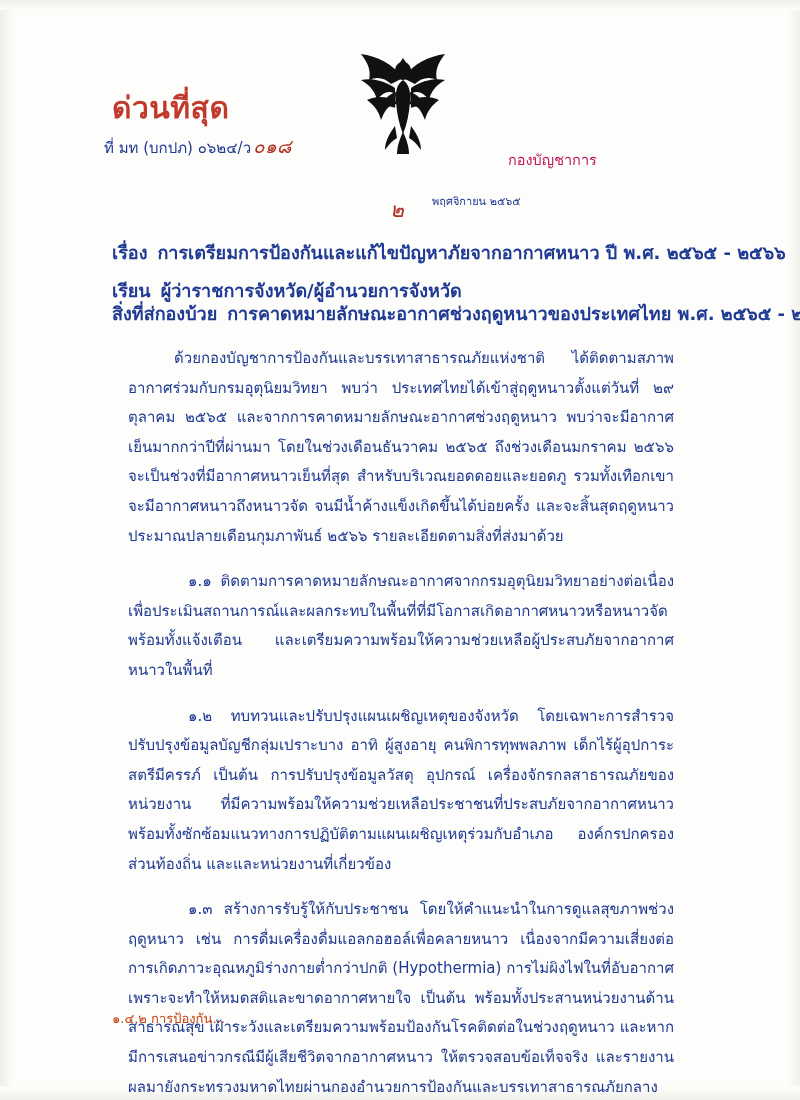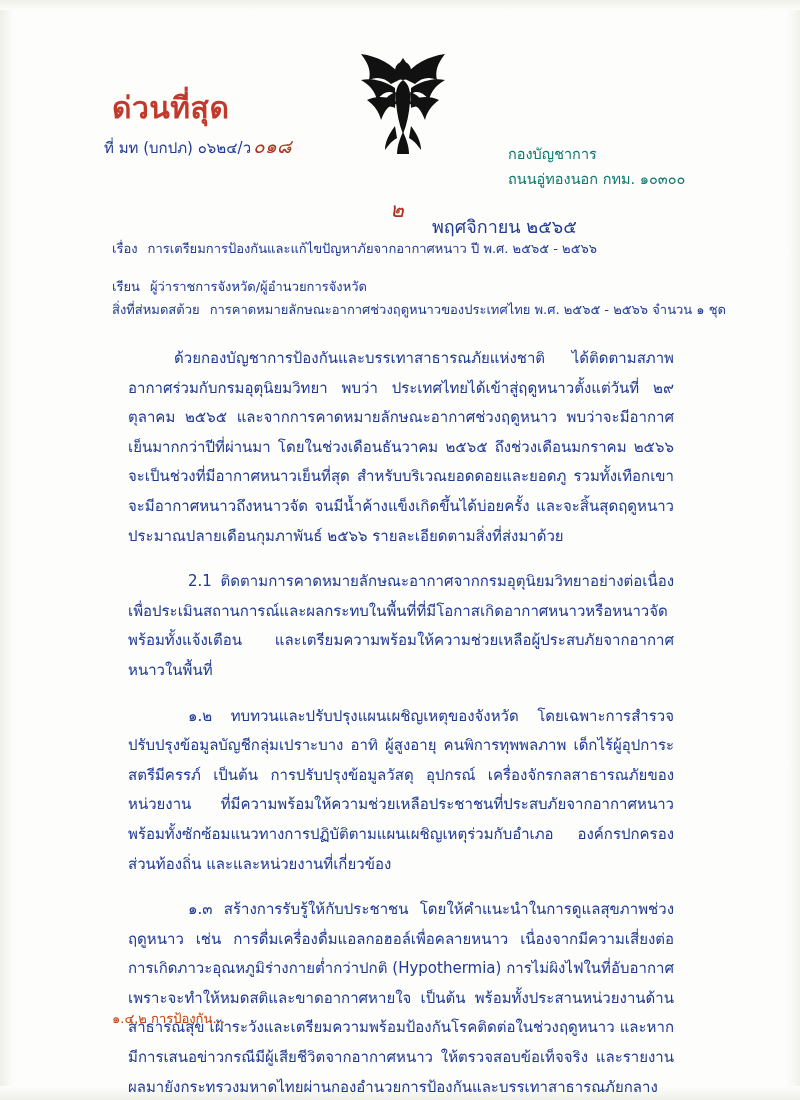--- a/index.html
+++ b/index.html
@@ -74,47 +74,48 @@
     position: absolute;
     left: 355px;
     top: 48px;
     width: 96px;
     height: 110px;
   }
 
   .org-block {
     position: absolute;
     left: 508px;
-    top: 142px;
+    top: 148px;
     font-size: 14.5px;
-    color: #0f766e;
+    color: #be185d;
     line-height: 25px;
   }
   .date-num {
     position: absolute;
     left: 390px;
     top: 193px;
     font-size: 21px;
     color: #b03020;
     font-style: italic;
   }
   .date-text {
     position: absolute;
     left: 432px;
-    top: 212px;
+    top: 192px;
+    font-size: 11px;
+    color: #1f3a93;
+  }
+
+  .field-row {
+    position: absolute;
+    left: 112px;
     font-size: 18px;
     color: #1f3a93;
-  }
-
-  .field-row {
-    position: absolute;
-    left: 112px;
-    font-size: 13px;
-    color: #1f3a93;
     white-space: nowrap;
+    font-weight: bold;
   }
   .field-label { display: inline-block; }
   .field-value { display: inline-block; margin-left: 10px; }
 
   .r-subject { top: 238px; }
   .r-to      { top: 276px; }
   .r-attach  { top: 299px; }
 
   
   .body-text {
@@ -180,38 +181,37 @@
   </svg>
 
   <div class="urgent">ด่วนที่สุด</div>
 
   <div class="docnum">
     <span>ที่ มท (บกปภ) ๐๖๒๔/ว</span><span class="handwrite">๐๑๘</span>
   </div>
 
   <div class="org-block">
     <div>กองบัญชาการ</div>
-    <div>ถนนอู่ทองนอก กทม. ๑๐๓๐๐</div>
   </div>
 
   <div class="date-num">๒</div>
   <div class="date-text">พฤศจิกายน ๒๕๖๕</div>
 
   <div class="field-row r-subject">
     <span class="field-label">เรื่อง</span><span class="field-value">การเตรียมการป้องกันและแก้ไขปัญหาภัยจากอากาศหนาว ปี พ.ศ. ๒๕๖๕ - ๒๕๖๖</span>
   </div>
   <div class="field-row r-to">
     <span class="field-label">เรียน</span><span class="field-value">ผู้ว่าราชการจังหวัด/ผู้อำนวยการจังหวัด</span>
   </div>
   <div class="field-row r-attach">
-    <span class="field-label">สิ่งที่ส่หมดสต้วย</span><span class="field-value">การคาดหมายลักษณะอากาศช่วงฤดูหนาวของประเทศไทย พ.ศ. ๒๕๖๕ - ๒๕๖๖     จำนวน ๑ ชุด</span>
+    <span class="field-label">สิ่งที่ส่กองบ้วย</span><span class="field-value">การคาดหมายลักษณะอากาศช่วงฤดูหนาวของประเทศไทย พ.ศ. ๒๕๖๕ - ๒๕๖๖     จำนวน ๑ ชุด</span>
   </div>
 
   <div class="body-text" id="body-text">
       <p class="indent1">ด้วยกองบัญชาการป้องกันและบรรเทาสาธารณภัยแห่งชาติ ได้ติดตามสภาพอากาศร่วมกับกรมอุตุนิยมวิทยา พบว่า ประเทศไทยได้เข้าสู่ฤดูหนาวตั้งแต่วันที่ ๒๙ ตุลาคม ๒๕๖๕ และจากการคาดหมายลักษณะอากาศช่วงฤดูหนาว พบว่าจะมีอากาศเย็นมากกว่าปีที่ผ่านมา โดยในช่วงเดือนธันวาคม ๒๕๖๕ ถึงช่วงเดือนมกราคม ๒๕๖๖ จะเป็นช่วงที่มีอากาศหนาวเย็นที่สุด สำหรับบริเวณยอดดอยและยอดภู รวมทั้งเทือกเขาจะมีอากาศหนาวถึงหนาวจัด จนมีน้ำค้างแข็งเกิดขึ้นได้บ่อยครั้ง และจะสิ้นสุดฤดูหนาวประมาณปลายเดือนกุมภาพันธ์ ๒๕๖๖ รายละเอียดตามสิ่งที่ส่งมาด้วย</p>
-      <p class="indent2">2.1 ติดตามการคาดหมายลักษณะอากาศจากกรมอุตุนิยมวิทยาอย่างต่อเนื่อง เพื่อประเมินสถานการณ์และผลกระทบในพื้นที่ที่มีโอกาสเกิดอากาศหนาวหรือหนาวจัด พร้อมทั้งแจ้งเตือน และเตรียมความพร้อมให้ความช่วยเหลือผู้ประสบภัยจากอากาศหนาวในพื้นที่</p>
+      <p class="indent2">๑.๑ ติดตามการคาดหมายลักษณะอากาศจากกรมอุตุนิยมวิทยาอย่างต่อเนื่อง เพื่อประเมินสถานการณ์และผลกระทบในพื้นที่ที่มีโอกาสเกิดอากาศหนาวหรือหนาวจัด พร้อมทั้งแจ้งเตือน และเตรียมความพร้อมให้ความช่วยเหลือผู้ประสบภัยจากอากาศหนาวในพื้นที่</p>
       <p class="indent2">๑.๒ ทบทวนและปรับปรุงแผนเผชิญเหตุของจังหวัด โดยเฉพาะการสำรวจปรับปรุงข้อมูลบัญชีกลุ่มเปราะบาง อาทิ ผู้สูงอายุ คนพิการทุพพลภาพ เด็กไร้ผู้อุปการะ สตรีมีครรภ์ เป็นต้น การปรับปรุงข้อมูลวัสดุ อุปกรณ์ เครื่องจักรกลสาธารณภัยของหน่วยงาน ที่มีความพร้อมให้ความช่วยเหลือประชาชนที่ประสบภัยจากอากาศหนาว พร้อมทั้งซักซ้อมแนวทางการปฏิบัติตามแผนเผชิญเหตุร่วมกับอำเภอ องค์กรปกครองส่วนท้องถิ่น และและหน่วยงานที่เกี่ยวข้อง</p>
       <p class="indent2">๑.๓ สร้างการรับรู้ให้กับประชาชน โดยให้คำแนะนำในการดูแลสุขภาพช่วงฤดูหนาว เช่น การดื่มเครื่องดื่มแอลกอฮอล์เพื่อคลายหนาว เนื่องจากมีความเสี่ยงต่อการเกิดภาวะอุณหภูมิร่างกายต่ำกว่าปกติ (Hypothermia) การไม่ผิงไฟในที่อับอากาศเพราะจะทำให้หมดสติและขาดอากาศหายใจ เป็นต้น พร้อมทั้งประสานหน่วยงานด้านสาธารณสุข เฝ้าระวังและเตรียมความพร้อมป้องกันโรคติดต่อในช่วงฤดูหนาว และหากมีการเสนอข่าวกรณีมีผู้เสียชีวิตจากอากาศหนาว ให้ตรวจสอบข้อเท็จจริง และรายงานผลมายังกระทรวงมหาดไทยผ่านกองอำนวยการป้องกันและบรรเทาสาธารณภัยกลางทันที</p>
       <p class="indent2">๑.๔ เนื่องจากในช่วงฤดูหนาวจะมีสภาพอากาศแห้ง และนักท่องเที่ยวนิยมเดินทางไปยังสถานที่ท่องเที่ยวที่มีอากาศหนาวเย็น จึงเน้นย้ำให้จังหวัดกำหนดมาตรการในส่วนที่เกี่ยวข้อง ดังนี้</p>
     </div>
 
   <div class="tail">๑.๔.๒ การป้องกัน...</div>
 </div>
 
 </body></html>

